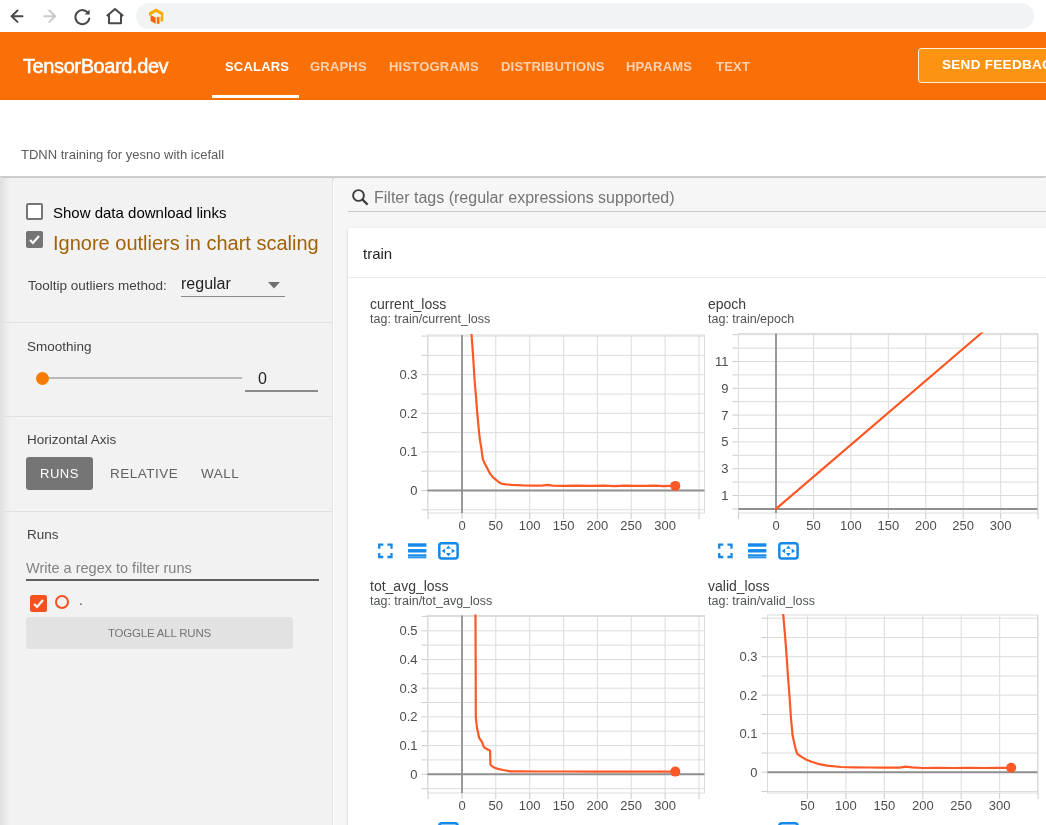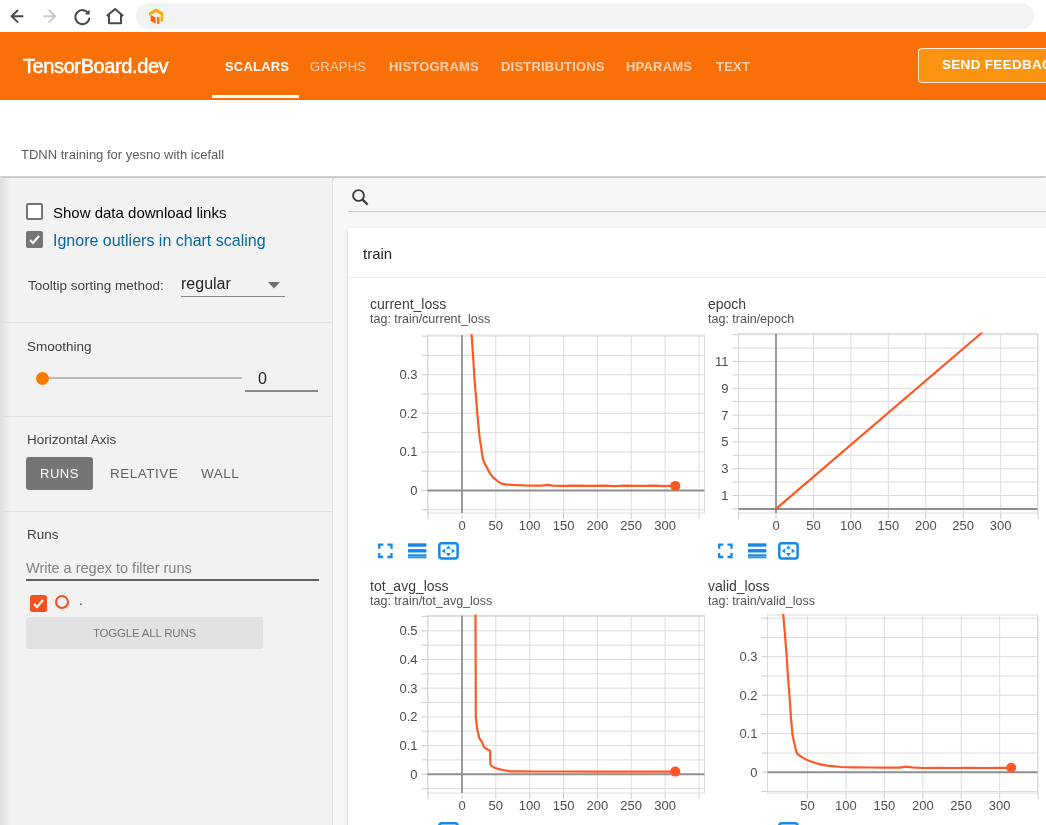--- a/index.html
+++ b/index.html
@@ -30,43 +30,43 @@
     <path d="M8,0.6 L1,4.4 L1,7.9 L8,4.1 L13.2,6.9 L13.2,11.9 L15.2,13 L15.2,4.4 Z" fill="#f9ab00"></path>
     <path d="M2.6,6.9 L7.6,9.6 L7.6,15.8 L2.6,12.9 Z" fill="#f4640e"></path>
     <rect x="8.8" y="8.9" width="2.7" height="7" fill="#f57c00"></rect>
     <rect x="12.5" y="8.6" width="2.6" height="4.9" fill="#f9ab00"></rect>
   </svg>
 
   <div class="abs" style="left:0;top:32px;width:1046px;height:68px;background:#f97008"></div>
   <div class="abs" style="left:23px;top:55px;font-size:20px;font-weight:400;letter-spacing:-0.4px;color:#ffffff;-webkit-text-stroke:0.5px #ffffff">TensorBoard.dev</div>
   <div class="abs" style="left:225px;top:59px;font-size:13px;font-weight:bold;letter-spacing:0.2px;color:#ffffff">SCALARS</div>
   <div class="abs" style="left:212px;top:95px;width:87px;height:3px;background:#ffffff"></div>
-  <div class="abs" style="left:310px;top:59px;font-size:13px;font-weight:normal;letter-spacing:0.2px;color:rgba(255,255,255,0.68)">GRAPHS</div>
+  <div class="abs" style="left:310px;top:59px;font-size:13px;font-weight:bold;letter-spacing:0.2px;color:rgba(255,255,255,0.68)">GRAPHS</div>
   <div class="abs" style="left:389px;top:59px;font-size:13px;font-weight:bold;letter-spacing:0.2px;color:rgba(255,255,255,0.68)">HISTOGRAMS</div>
   <div class="abs" style="left:501px;top:59px;font-size:13px;font-weight:bold;letter-spacing:0.2px;color:rgba(255,255,255,0.68)">DISTRIBUTIONS</div>
   <div class="abs" style="left:626px;top:59px;font-size:13px;font-weight:bold;letter-spacing:0.2px;color:rgba(255,255,255,0.68)">HPARAMS</div>
   <div class="abs" style="left:716px;top:59px;font-size:13px;font-weight:bold;letter-spacing:0.2px;color:rgba(255,255,255,0.68)">TEXT</div>
   <div class="abs" style="left:918px;top:48px;width:200px;height:35px;background:#fc9412;border:1.5px solid rgba(255,255,255,0.85);border-radius:4px;color:#fff;font-size:13.5px;font-weight:bold;letter-spacing:0.3px;line-height:32px;padding-left:23px">SEND FEEDBACK</div>
 
   <div class="abs" style="left:0;top:100px;width:1046px;height:77px;background:#ffffff;border-bottom:1px solid #cfcfcf;box-shadow:0 2px 4px rgba(0,0,0,0.28)"></div>
   <div class="abs" style="left:21px;top:147px;font-size:13px;color:#5c5c5c">TDNN training for yesno with icefall</div>
 
   <div class="abs" style="left:0;top:178px;width:333px;height:647px;background:#f2f2f2;border-right:1px solid #e4e4e4"></div>
   <div class="abs" style="left:0;top:178px;width:10px;height:647px;background:linear-gradient(to right, rgba(0,0,0,0.08), rgba(0,0,0,0))"></div>
   <div class="abs" style="left:334px;top:178px;width:712px;height:647px;background:#f6f6f6"></div>
 
   <div class="abs" style="left:26px;top:203px;width:17px;height:17px;border:2px solid #757575;border-radius:2px;background:#fff"></div>
   <div class="abs" style="left:53px;top:204px;font-size:15px;color:#000000">Show data download links</div>
   <div class="abs" style="left:26px;top:231px;width:17px;height:17px;border-radius:2px;background:#757575"></div>
   <svg class="abs" style="left:28px;top:233px" width="13" height="13">
     <path d="M2,7 L5,10 L11,3" stroke="#fff" stroke-width="2.2" fill="none"></path>
   </svg>
-  <div class="abs" style="left:53px;top:232px;font-size:16px;color:#0369a1">Ignore outliers in chart scaling</div>
-
-  <div class="abs" style="left:28px;top:278px;font-size:13.5px;color:#424242">Tooltip sorting method:</div>
+  <div class="abs" style="left:53px;top:232px;font-size:20px;color:#a16207">Ignore outliers in chart scaling</div>
+
+  <div class="abs" style="left:28px;top:278px;font-size:13.5px;color:#424242">Tooltip outliers method:</div>
   <div class="abs" style="left:181px;top:275px;font-size:16px;color:#242424">regular</div>
   <svg class="abs" style="left:267px;top:281px" width="14" height="8">
     <path d="M1,1 L7,7.5 L13,1 Z" fill="#6e6e6e"></path>
   </svg>
   <div class="abs" style="left:181px;top:295.5px;width:104px;height:1.5px;background:#8a8a8a"></div>
 
   <div class="abs" style="left:0;top:322px;width:333px;height:1px;background:#e1e1e1"></div>
 
   <div class="abs" style="left:27px;top:339px;font-size:13.5px;color:#424242">Smoothing</div>
   <div class="abs" style="left:49px;top:377px;width:193px;height:2px;background:#b9b9b9"></div>
@@ -87,26 +87,27 @@
   <div class="abs" style="left:26px;top:560px;font-size:14.5px;color:#828282">Write a regex to filter runs</div>
   <div class="abs" style="left:26px;top:579px;width:293px;height:2px;background:#5f5f5f"></div>
 
   <div class="abs" style="left:30px;top:595px;width:17px;height:17px;border-radius:2.5px;background:#f4511e"></div>
   <svg class="abs" style="left:32px;top:597px" width="13" height="13">
     <path d="M2,7 L5,10 L11,3" stroke="#fff" stroke-width="2.2" fill="none"></path>
   </svg>
   <div class="abs" style="left:54.5px;top:595px;width:14px;height:14px;border:2px solid #f4511e;border-radius:50%"></div>
   <div class="abs" style="left:79px;top:592px;font-size:14px;color:#424242">.</div>
 
-  <div class="abs" style="left:26px;top:617px;width:237px;height:32px;background:#e2e2e2;border-radius:3px;color:#757575;font-size:11.5px;letter-spacing:-0.2px;text-align:center;line-height:32px">TOGGLE ALL RUNS</div>
+  <div class="abs" style="left:26px;top:617px;width:267px;height:32px;background:#e2e2e2;border-radius:3px;color:#757575;font-size:11.5px;letter-spacing:-0.2px;text-align:center;line-height:32px">TOGGLE ALL RUNS</div>
 
   <svg class="abs" style="left:351px;top:188px" width="19" height="19">
     <circle cx="7.5" cy="7.5" r="5.4" fill="none" stroke="#3c3c3c" stroke-width="1.9"></circle>
     <line x1="11.6" y1="11.6" x2="16.6" y2="16.6" stroke="#3c3c3c" stroke-width="2.2"></line>
   </svg>
+  <div class="abs" style="left:374px;top:188.5px;font-size:16px;color:#757575">Filter tags (regular expressions supported)</div>
   <div class="abs" style="left:348px;top:211px;width:698px;height:1px;background:#c9c9c9"></div>
 
   <div class="abs" style="left:348px;top:228px;width:700px;height:600px;background:#ffffff;border-radius:2px 0 0 0;box-shadow:0 1px 2.5px rgba(0,0,0,0.22)"></div>
   <div class="abs" style="left:363px;top:244.5px;font-size:15px;color:#242424">train</div>
   <div class="abs" style="left:348px;top:277px;width:698px;height:1px;background:#ebebeb"></div>
 
   <div class="abs" style="left:370px;top:296px;font-size:14px;color:#3c3c3c">current_loss</div>
   <div class="abs" style="left:370px;top:312px;font-size:12.5px;color:#4f5356">tag: train/current_loss</div>
   <div class="abs" style="left:708px;top:296px;font-size:14px;color:#3c3c3c">epoch</div>
   <div class="abs" style="left:708px;top:312px;font-size:12.5px;color:#4f5356">tag: train/epoch</div>

